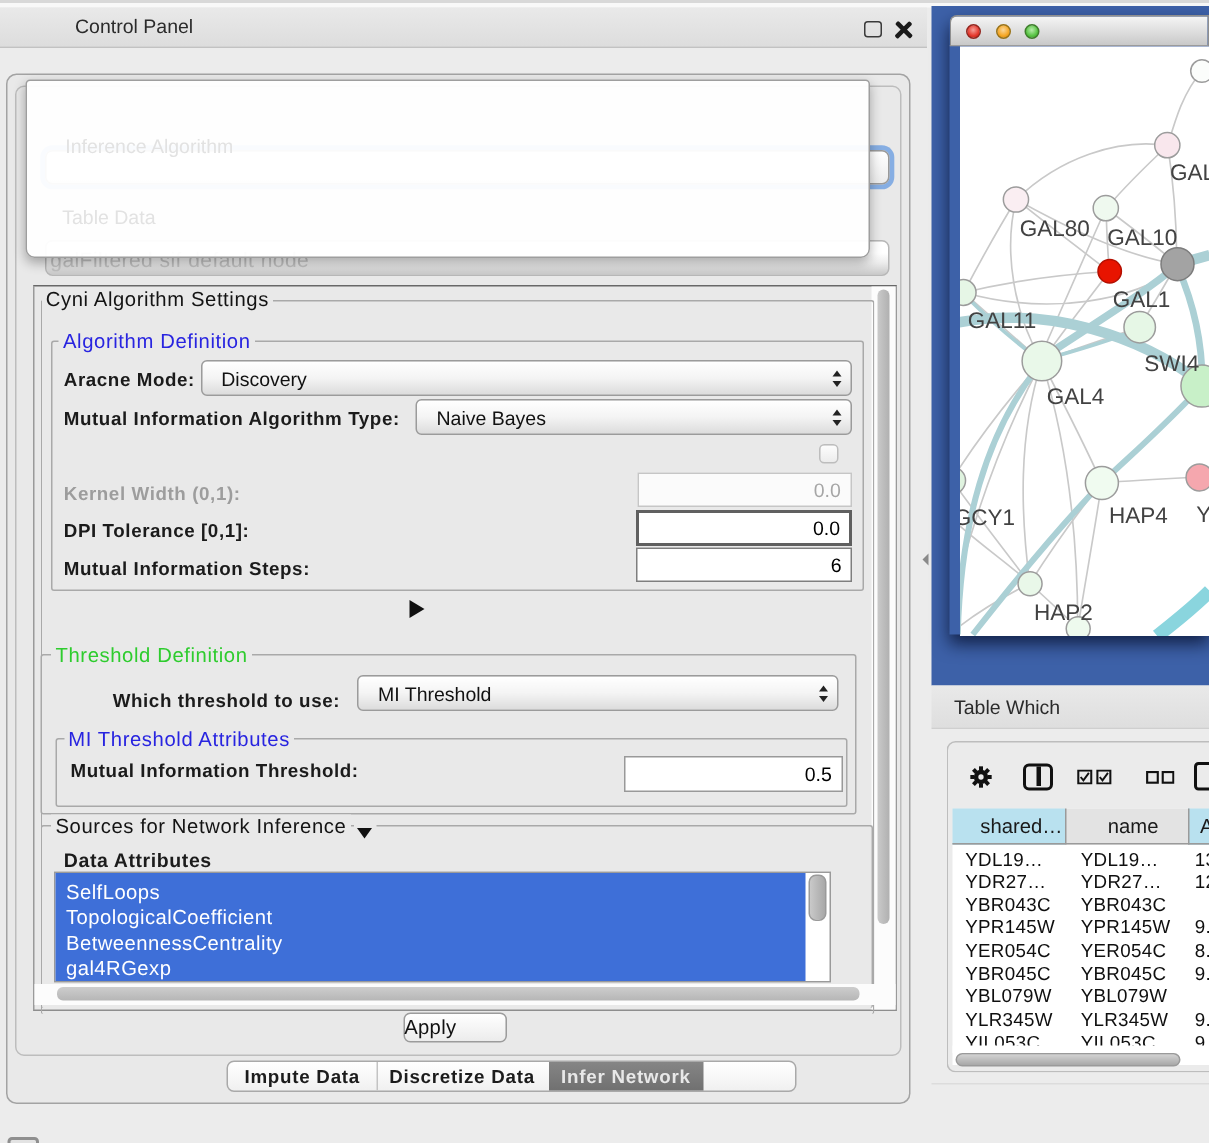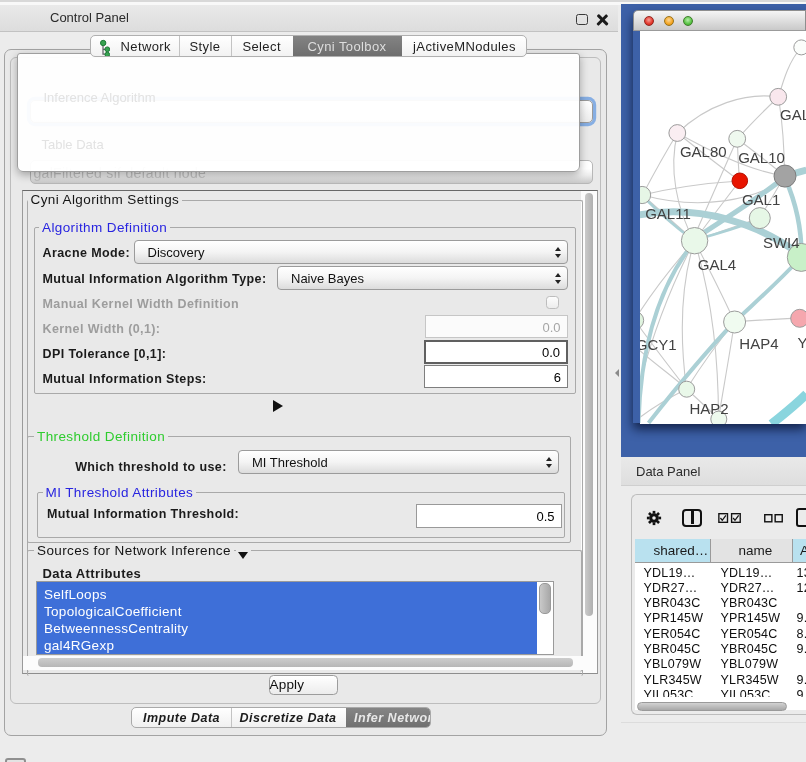--- a/index.html
+++ b/index.html
@@ -62,21 +62,20 @@
 
 <div class="lbl" style="left:42.5px;top:271.5px;">Mutual Information Algorithm Type:</div>
 <div class="combo" style="left:277px;top:266.3px;width:288.7px;height:22px;">
   <div class="ct">Naive Bayes</div>
       <div class="arrows">
         <div class="up"></div>
         <div class="dn"></div>
       </div>
 </div>
 
-<div class="lbl dis" style="left:42.5px;top:296.5px;">Manual Kernel Width Definition</div>
 <div class="abs" style="left:546px;top:296px;width:13px;height:13px;border:1px solid #bdbdbd;border-radius:3.5px;background:linear-gradient(#fdfdfd,#ececec);box-sizing:border-box;"></div>
 
 <div class="lbl dis" style="left:42.5px;top:321.5px;">Kernel Width (0,1):</div>
 <div class="tfield" style="left:424.5px;top:315.2px;width:143px;height:22.8px;border:1px solid #c6c6c6;background:#fbfbfb;box-sizing:border-box;">
       <span style="color:#a6a6a6;">0.0</span>
     </div>
 
 <div class="lbl" style="left:42.5px;top:346.5px;">DPI Tolerance [0,1]:</div>
 <div class="tfield" style="left:424px;top:340.1px;width:144px;height:23.8px;border:2px solid #606060;box-sizing:border-box;">
       <span>0.0</span>
@@ -119,53 +118,37 @@
 <div class="abs" style="left:35.5px;top:580.6px;width:518px;height:74px;border:1px solid #9a9a9a;background:#fff;box-sizing:border-box;"></div>
 <div class="abs" style="left:36.5px;top:581.6px;width:500px;height:72px;background:#3e6fd8;"></div>
 <div class="abs" style="left:44px;top:585.5px;font-size:13.5px;color:#fff;letter-spacing:.3px;line-height:17px;">SelfLoops<br>TopologicalCoefficient<br>BetweennessCentrality<br>gal4RGexp</div>
 <div class="abs scrollthumb" style="left:538.5px;top:583px;width:12px;height:31px;box-sizing:border-box;background:linear-gradient(90deg,#c9c9c9,#a8a8a8);"></div>
 
 <div class="abs" style="left:22.5px;top:655.8px;width:574px;height:14.2px;background:#fcfcfc;"></div>
 <div class="abs" style="left:37.5px;top:658.4px;width:535px;height:8.2px;border-radius:4px;background:linear-gradient(180deg,#cdcdcd,#b6b6b6);"></div>
 
 <div class="abs" style="left:268.5px;top:674.5px;width:69px;height:20px;background:linear-gradient(#ffffff,#ececec);border:1px solid #9c9c9c;border-radius:4.5px;box-sizing:border-box;text-align:left;font-size:13.5px;color:#111;letter-spacing:.2px;line-height:18px;">Apply</div>
 
-<div class="abs" style="left:131px;top:707.4px;width:300px;height:21px;background:linear-gradient(#ffffff,#f0f0f0);border:1px solid #a9a9a9;border-radius:5px;box-sizing:border-box;overflow:hidden;font-style:italic;">
+<div class="abs" style="left:151px;top:707.4px;width:380px;height:21px;background:linear-gradient(#ffffff,#f0f0f0);border:1px solid #a9a9a9;border-radius:5px;box-sizing:border-box;overflow:hidden;">
   <div class="seg-sep" style="left:99px;"></div>
   <div class="abs" style="left:213.5px;top:0;width:103.5px;height:21px;background:linear-gradient(#858585,#6e6e6e);"></div>
   <div class="tabtxt" style="left:0;width:99px;">Impute Data</div>
   <div class="tabtxt" style="left:99px;width:114px;">Discretize Data</div>
   <div class="tabtxt" style="left:213.5px;width:103.5px;color:#e8e8e8;">Infer Network</div>
 </div>
 
 <div class="abs" style="left:29.5px;top:99.5px;width:563px;height:23px;border:1px solid #9a9a9a;border-radius:5px;background:linear-gradient(#ffffff,#ececec);box-shadow:0 0 0 3.2px rgba(100,153,224,0.75);box-sizing:border-box;"></div>
 <div class="abs" style="left:29.5px;top:160px;width:563px;height:24px;border:1px solid #b7b7b7;border-radius:5px;background:linear-gradient(#ffffff 35%,#ececec 65%,#c9c9c9 100%);box-sizing:border-box;"></div>
 <div class="abs" style="left:33.5px;top:165px;font-size:14px;letter-spacing:.3px;color:#c0c0c0;">galFiltered sif default node</div>
 
 <div class="abs" style="left:16.5px;top:53px;width:563px;height:118.5px;background:rgba(255,255,255,0.95);border:1px solid #9e9e9e;border-radius:3px 3px 6px 6px;box-shadow:0 3px 8px rgba(0,0,0,0.3);box-sizing:border-box;">
   <div class="abs" style="left:26px;top:36px;font-size:13px;color:#e2e2e2;">Inference Algorithm</div>
   <div class="abs" style="left:24px;top:83px;font-size:13px;color:#e2e2e2;">Table Data</div>
 </div>
 
-<div class="abs" style="left:89.5px;top:35px;width:437px;height:22px;background:linear-gradient(#ffffff,#f2f2f2);border:1px solid #b0b0b0;border-radius:5px;box-sizing:border-box;overflow:hidden;">
-  <div class="seg-sep" style="left:88.5px;"></div>
-  <div class="seg-sep" style="left:140.3px;"></div>
-  <div class="abs" style="left:202px;top:0;width:109px;height:22px;background:linear-gradient(#838383,#6c6c6c);"></div>
-  <svg class="abs" style="left:6px;top:3px;" width="13" height="17" viewBox="0 0 13 17">
-    <path d="M6,5 L6,15.2 L8.5,15.2 M6,10.3 L8.5,10.3" stroke="#5f6066" stroke-width="1.2" fill="none"></path>
-    <circle cx="6.2" cy="4" r="2.7" fill="#37a350" stroke="#1e7a37" stroke-width="1"></circle>
-    <circle cx="10.3" cy="10.3" r="2.4" fill="#37a350" stroke="#1e7a37" stroke-width="1"></circle>
-    <circle cx="10.3" cy="15.5" r="2.3" fill="#37a350" stroke="#1e7a37" stroke-width="1"></circle>
-  </svg>
-  <div class="tabtxt toptab" style="left:22px;width:66.5px;">Network</div>
-  <div class="tabtxt toptab" style="left:88.5px;width:51.8px;">Style</div>
-  <div class="tabtxt toptab" style="left:140.3px;width:61.7px;">Select</div>
-  <div class="tabtxt toptab" style="left:202px;width:109px;color:#dedede;">Cyni Toolbox</div>
-  <div class="tabtxt toptab" style="left:311px;width:126px;">jActiveMNodules</div>
-</div>
 
 <div class="abs" style="left:615px;top:369px;width:0;height:0;border-right:4px solid #8a8a8a;border-top:4px solid transparent;border-bottom:4px solid transparent;"></div>
 
 <div class="abs" style="left:4.5px;top:757.5px;width:21px;height:12px;border:2px solid #8f8f8f;border-radius:3px;background:#e3e3e3;box-sizing:border-box;"></div>
 
 <div class="abs" style="left:620.5px;top:4px;width:185.5px;height:452.5px;background:#3d61a8;"></div>
 
 <div class="abs" style="left:633px;top:10px;width:173px;height:413px;border-radius:5px 0 0 0;box-shadow:0 6px 11px rgba(8,18,48,0.8);">
   <div class="abs" style="left:0;top:0;width:173px;height:21px;background:linear-gradient(#f5f5f5,#c9c9c9);border:1px solid #8e8e8e;border-bottom:1px solid #9b9b9b;border-radius:5px 0 0 0;box-sizing:border-box;"></div>
   <div class="abs" style="left:10.8px;top:6.2px;width:10px;height:10px;border-radius:50%;background:radial-gradient(circle at 3.8px 3px,#f59f98,#e4372c 60%,#b32318);border:1px solid #93261f;box-sizing:border-box;"></div>
@@ -243,21 +226,21 @@
     <text x="697.3" y="269.5">GAL4</text>
     <text x="797" y="348">Y</text>
     <text x="635.3" y="350">GCY1</text>
     <text x="738.8" y="348.5">HAP4</text>
     <text x="688.9" y="413.5">HAP2</text>
   </g>
 </svg>
 </div>
 
 <div class="abs" style="left:620.5px;top:456.5px;width:185.5px;height:29.5px;background:linear-gradient(#e9e9e9,#dedede);border-bottom:1px solid #cfcfcf;box-sizing:border-box;"></div>
-<div class="abs" style="left:636px;top:456.5px;height:29.5px;line-height:29.5px;font-size:13px;color:#2b2b2b;">Data Panel</div>
+<div class="abs" style="left:636px;top:456.5px;height:29.5px;line-height:29.5px;font-size:13px;color:#2b2b2b;">Table Which</div>
 
 <div class="abs" style="left:631px;top:494px;width:175px;height:220.5px;background:#ebebeb;border:1px solid #bdbdbd;border-radius:6px 0 0 6px;border-right:none;box-sizing:border-box;"></div>
 
 <svg class="abs" style="left:646px;top:510px;" width="16" height="16" viewBox="0 0 18 18">
   <g fill="#111">
         <circle cx="9" cy="9" r="5.4"></circle>
   <g stroke="#111" stroke-width="3">
     <line x1="9" y1="1" x2="9" y2="4"></line>
           <line x1="9" y1="14" x2="9" y2="17"></line>
     <line x1="1" y1="9" x2="4" y2="9"></line>

